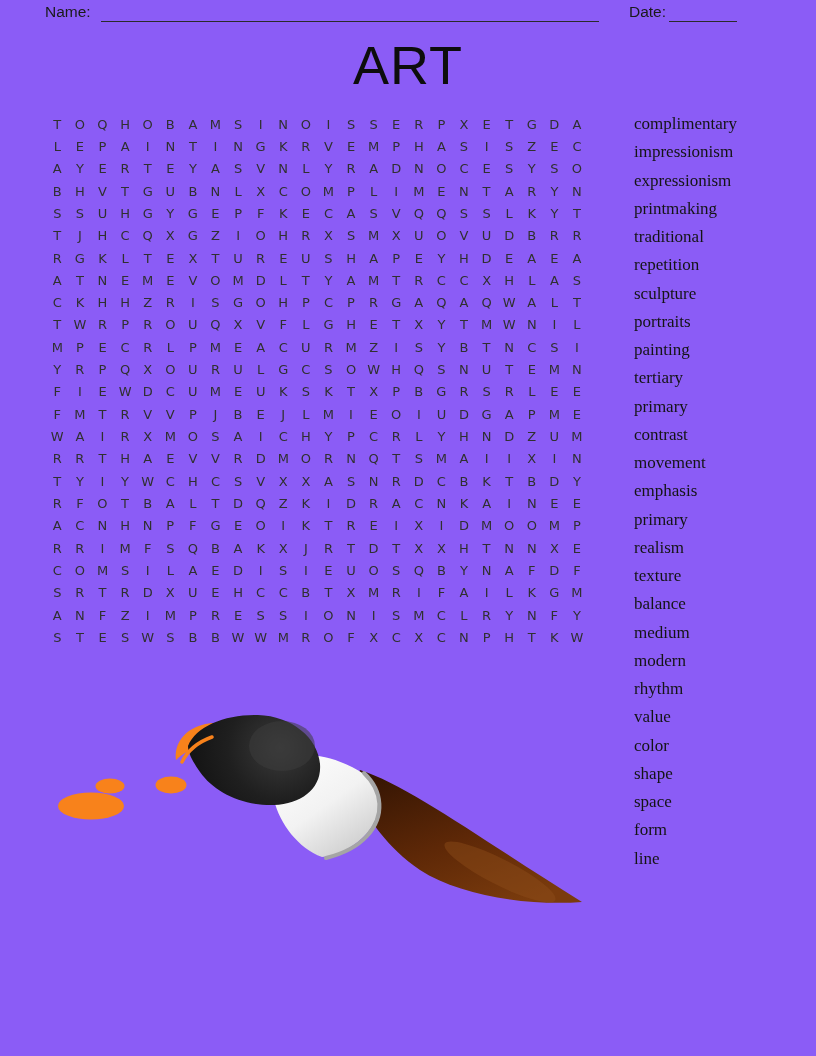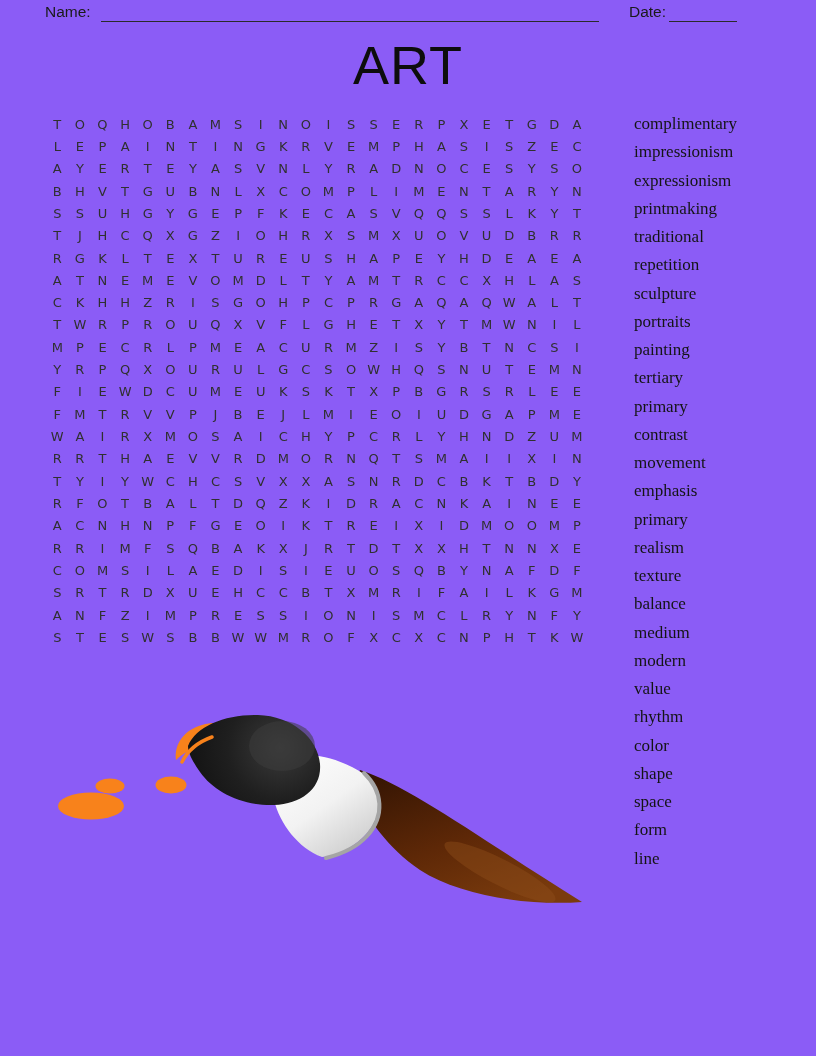--- a/index.html
+++ b/index.html
@@ -632,22 +632,22 @@
       <div class="word">primary</div>
       <div class="word">contrast</div>
       <div class="word">movement</div>
       <div class="word">emphasis</div>
       <div class="word">primary</div>
       <div class="word">realism</div>
       <div class="word">texture</div>
       <div class="word">balance</div>
       <div class="word">medium</div>
       <div class="word">modern</div>
+      <div class="word">rhythm</div>
       <div class="word">value</div>
-      <div class="word">rhythm</div>
       <div class="word">color</div>
       <div class="word">shape</div>
       <div class="word">space</div>
       <div class="word">form</div>
       <div class="word">line</div>
     </div>
 
   <svg class="brush-svg" width="580" height="240" viewBox="0 0 580 240">
     <defs>
       <linearGradient id="ferruleGrad" x1="250" y1="55" x2="320" y2="155" gradientUnits="userSpaceOnUse">

